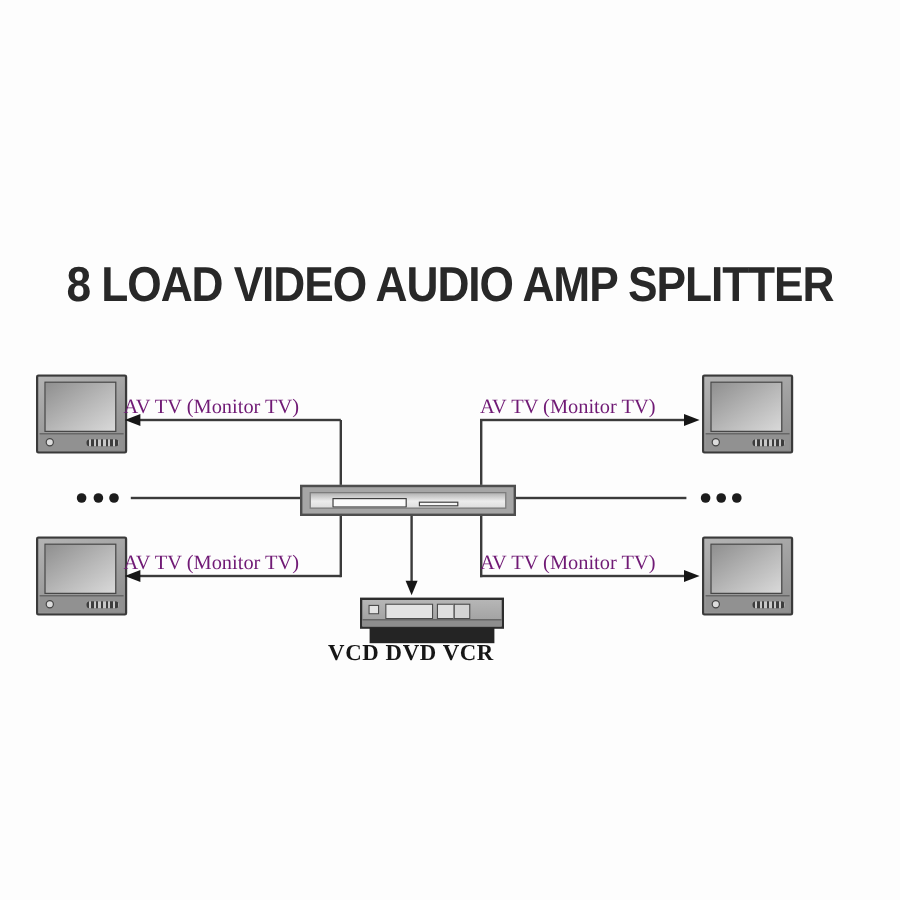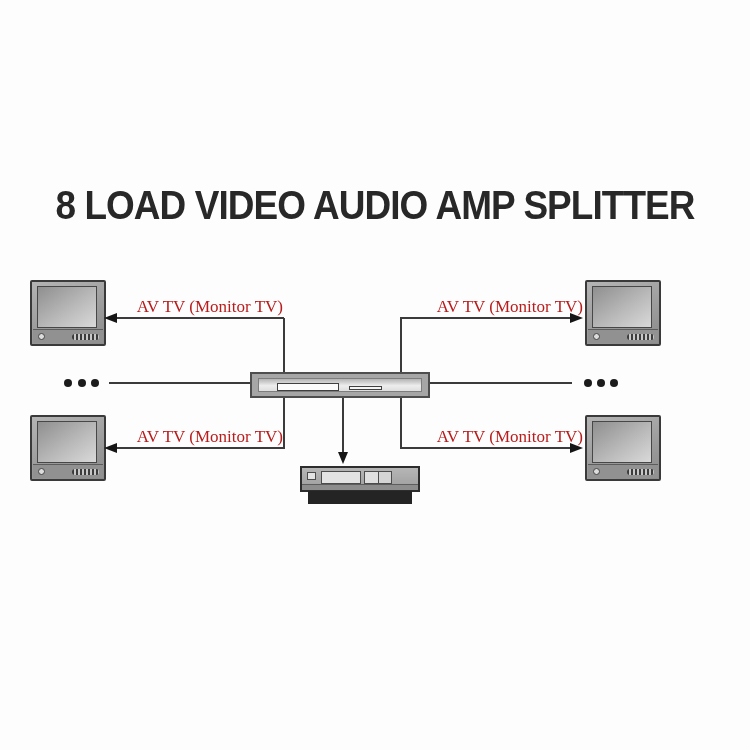--- a/index.html
+++ b/index.html
@@ -3,21 +3,21 @@
 <meta charset="utf-8">
 <style>
   html, body { margin: 0; padding: 0; }
   body {
     width: 750px; height: 750px;
     background: #fdfdfd;
     font-family: "Liberation Serif", serif;
     position: relative;
     overflow: hidden;
   }
-  .stage { position: absolute; inset: 0; }
+  .stage { position: absolute; inset: 0; margin-top: 32px; }
 
   
   .title {
     position: absolute; left: 0; top: 182; width: 750px; top: 182px;
     text-align: center;
     font-family: "Liberation Sans", sans-serif;
     font-weight: bold;
     font-size: 41px;
     letter-spacing: -1px;
     color: #282828;
@@ -121,22 +121,22 @@
   }
 
   
   .dot {
     position: absolute; width: 8px; height: 8px; border-radius: 50%;
     background: #1c1c1c;
   }
 
   
   .wire-label {
-    position: absolute; text-align: right;
-    font-size: 17px; color: #b91c1c; white-space: nowrap;
+    position: absolute; text-align: left;
+    font-size: 17px; color: #701a75; white-space: nowrap;
   }
   .splitter-label {
     position: absolute; left: 250px; top: 348px; width: 180px;
     text-align: center; font-size: 17px; color: #111; white-space: nowrap;
   }
   .source-label {
     position: absolute; left: 270px; top: 502px; width: 145px;
     text-align: center; font-size: 19px; font-weight: 600; color: #161616;
     white-space: nowrap; letter-spacing: 0.5px;
   }
@@ -217,14 +217,15 @@
   </div>
 
   <div class="vcd">
     <div class="btn-sq"></div>
     <div class="tray"></div>
     <div class="disp-a"></div>
     <div class="disp-b"></div>
     <div class="bottom"></div>
   </div>
   <div class="vcd-base"></div>
+  <div class="source-label">VCD DVD VCR</div>
 
 </div>
 
 </body></html>

